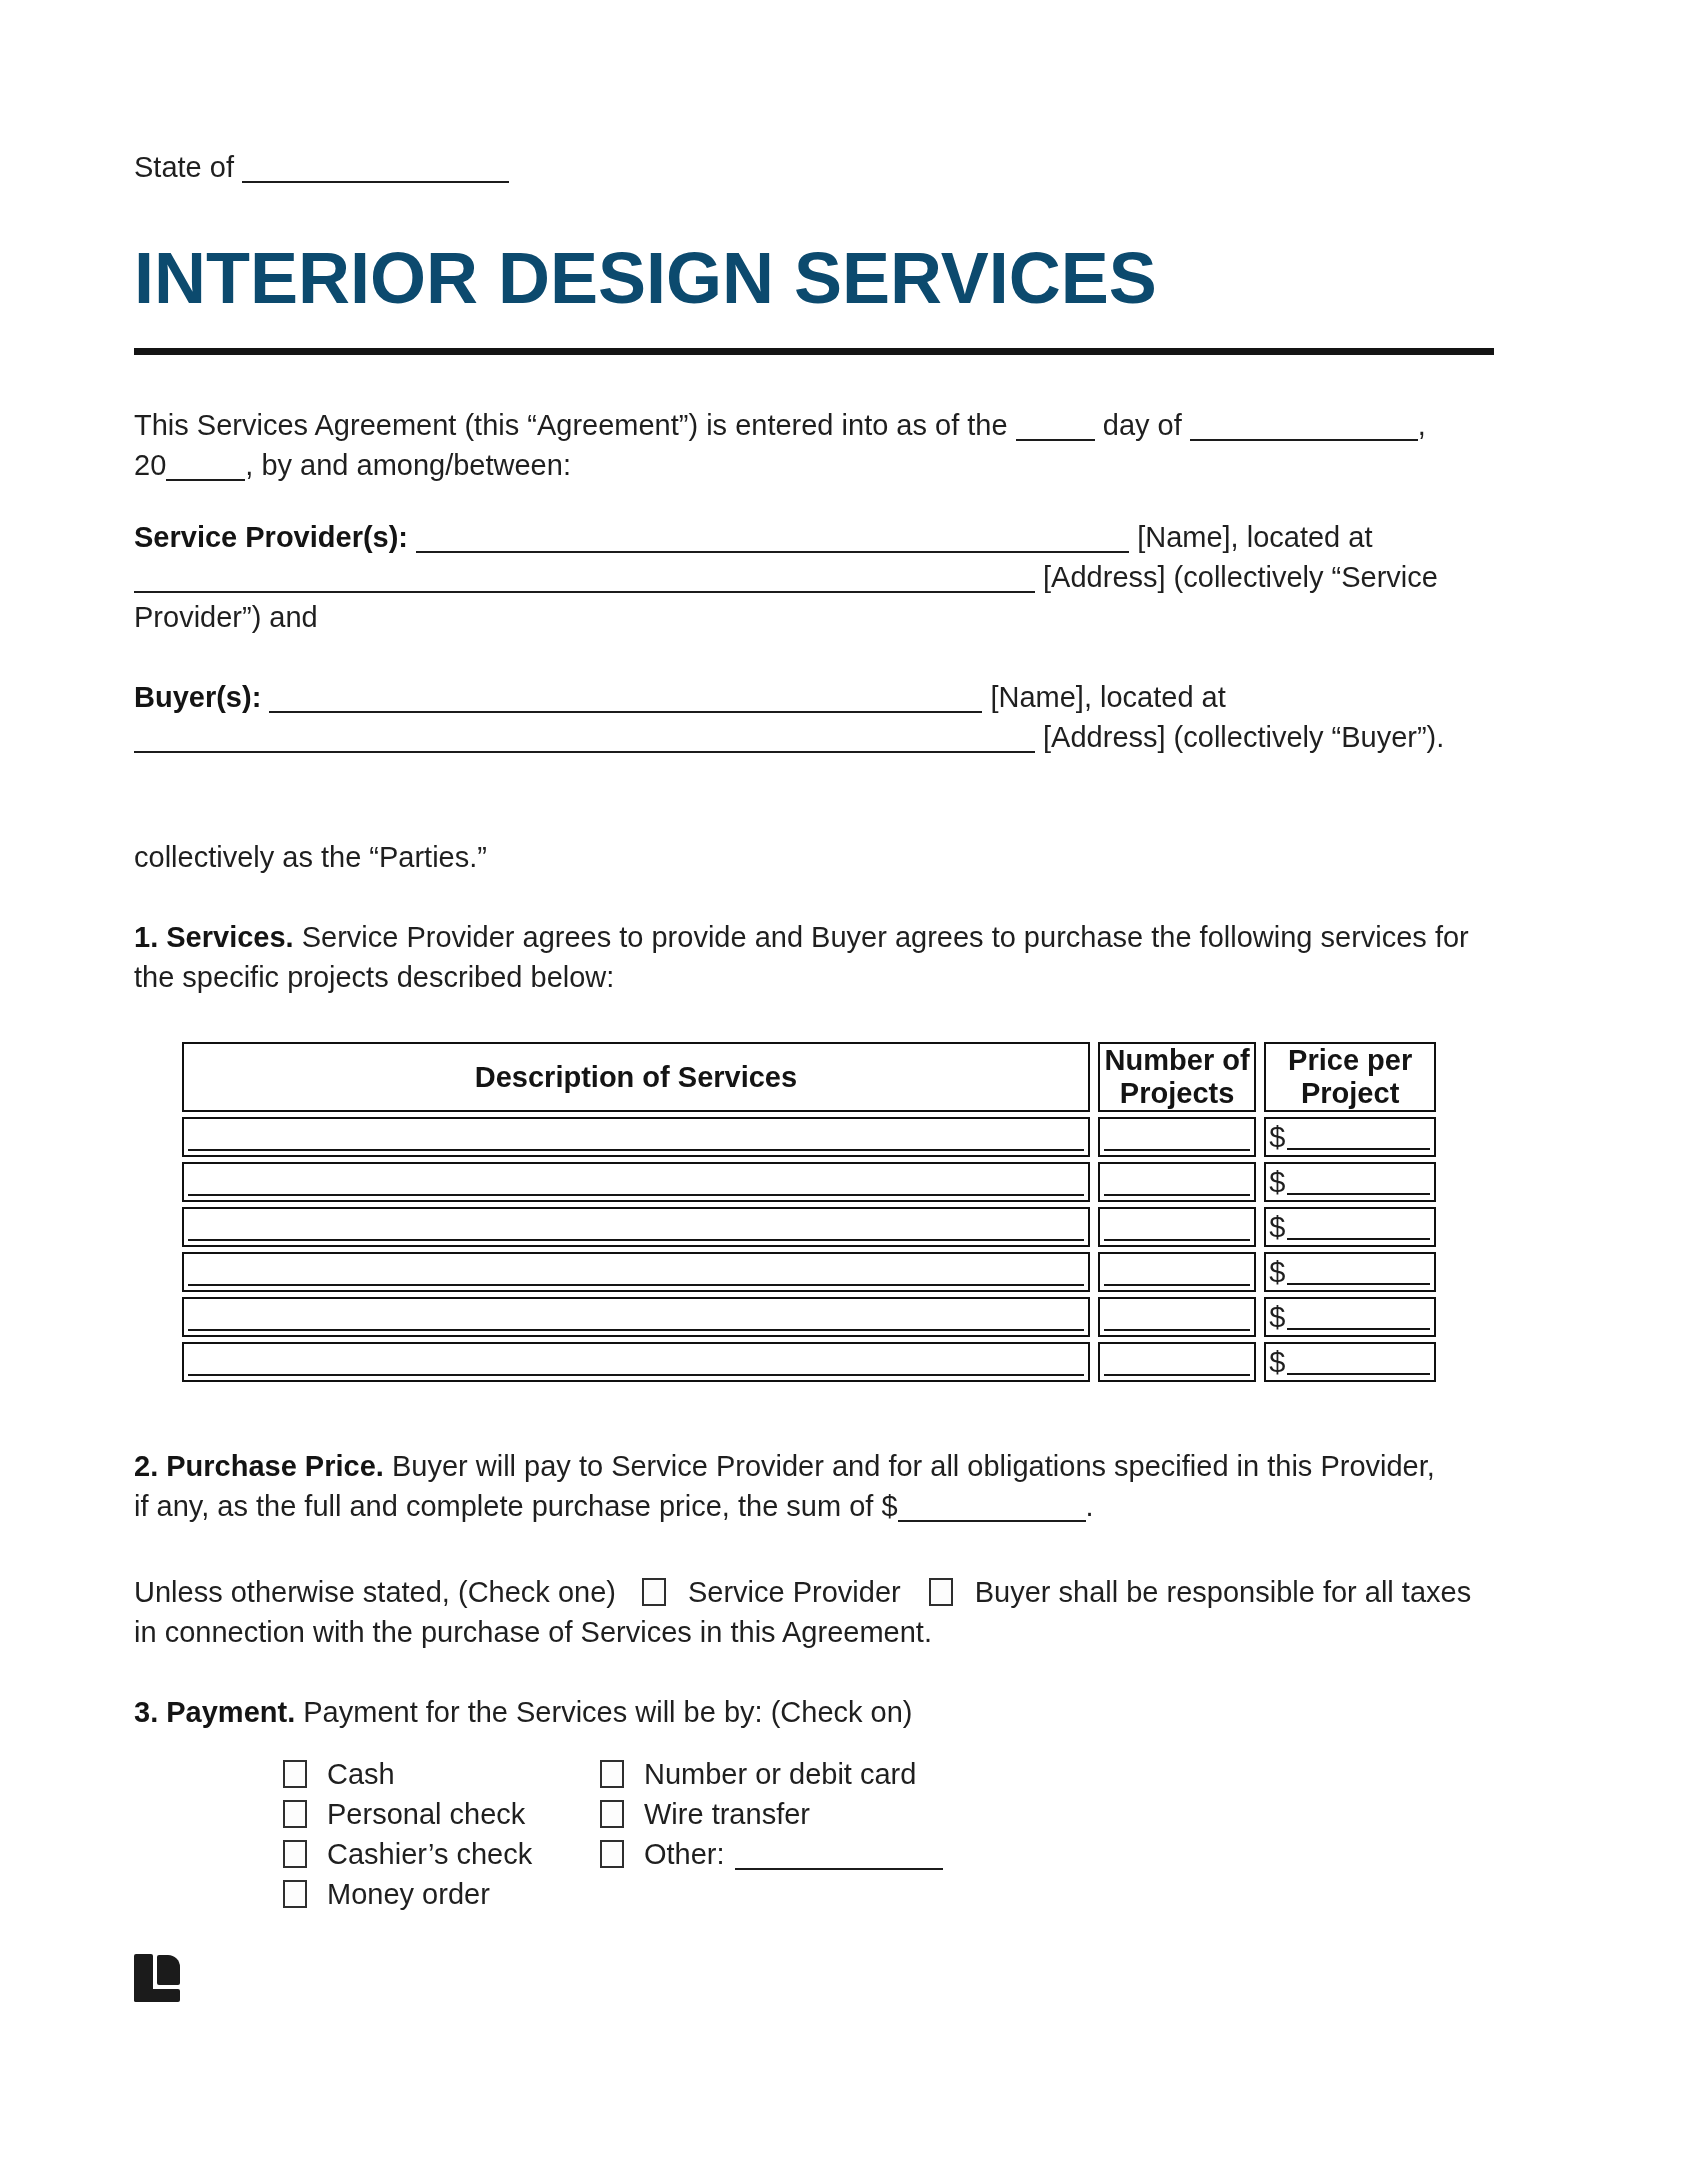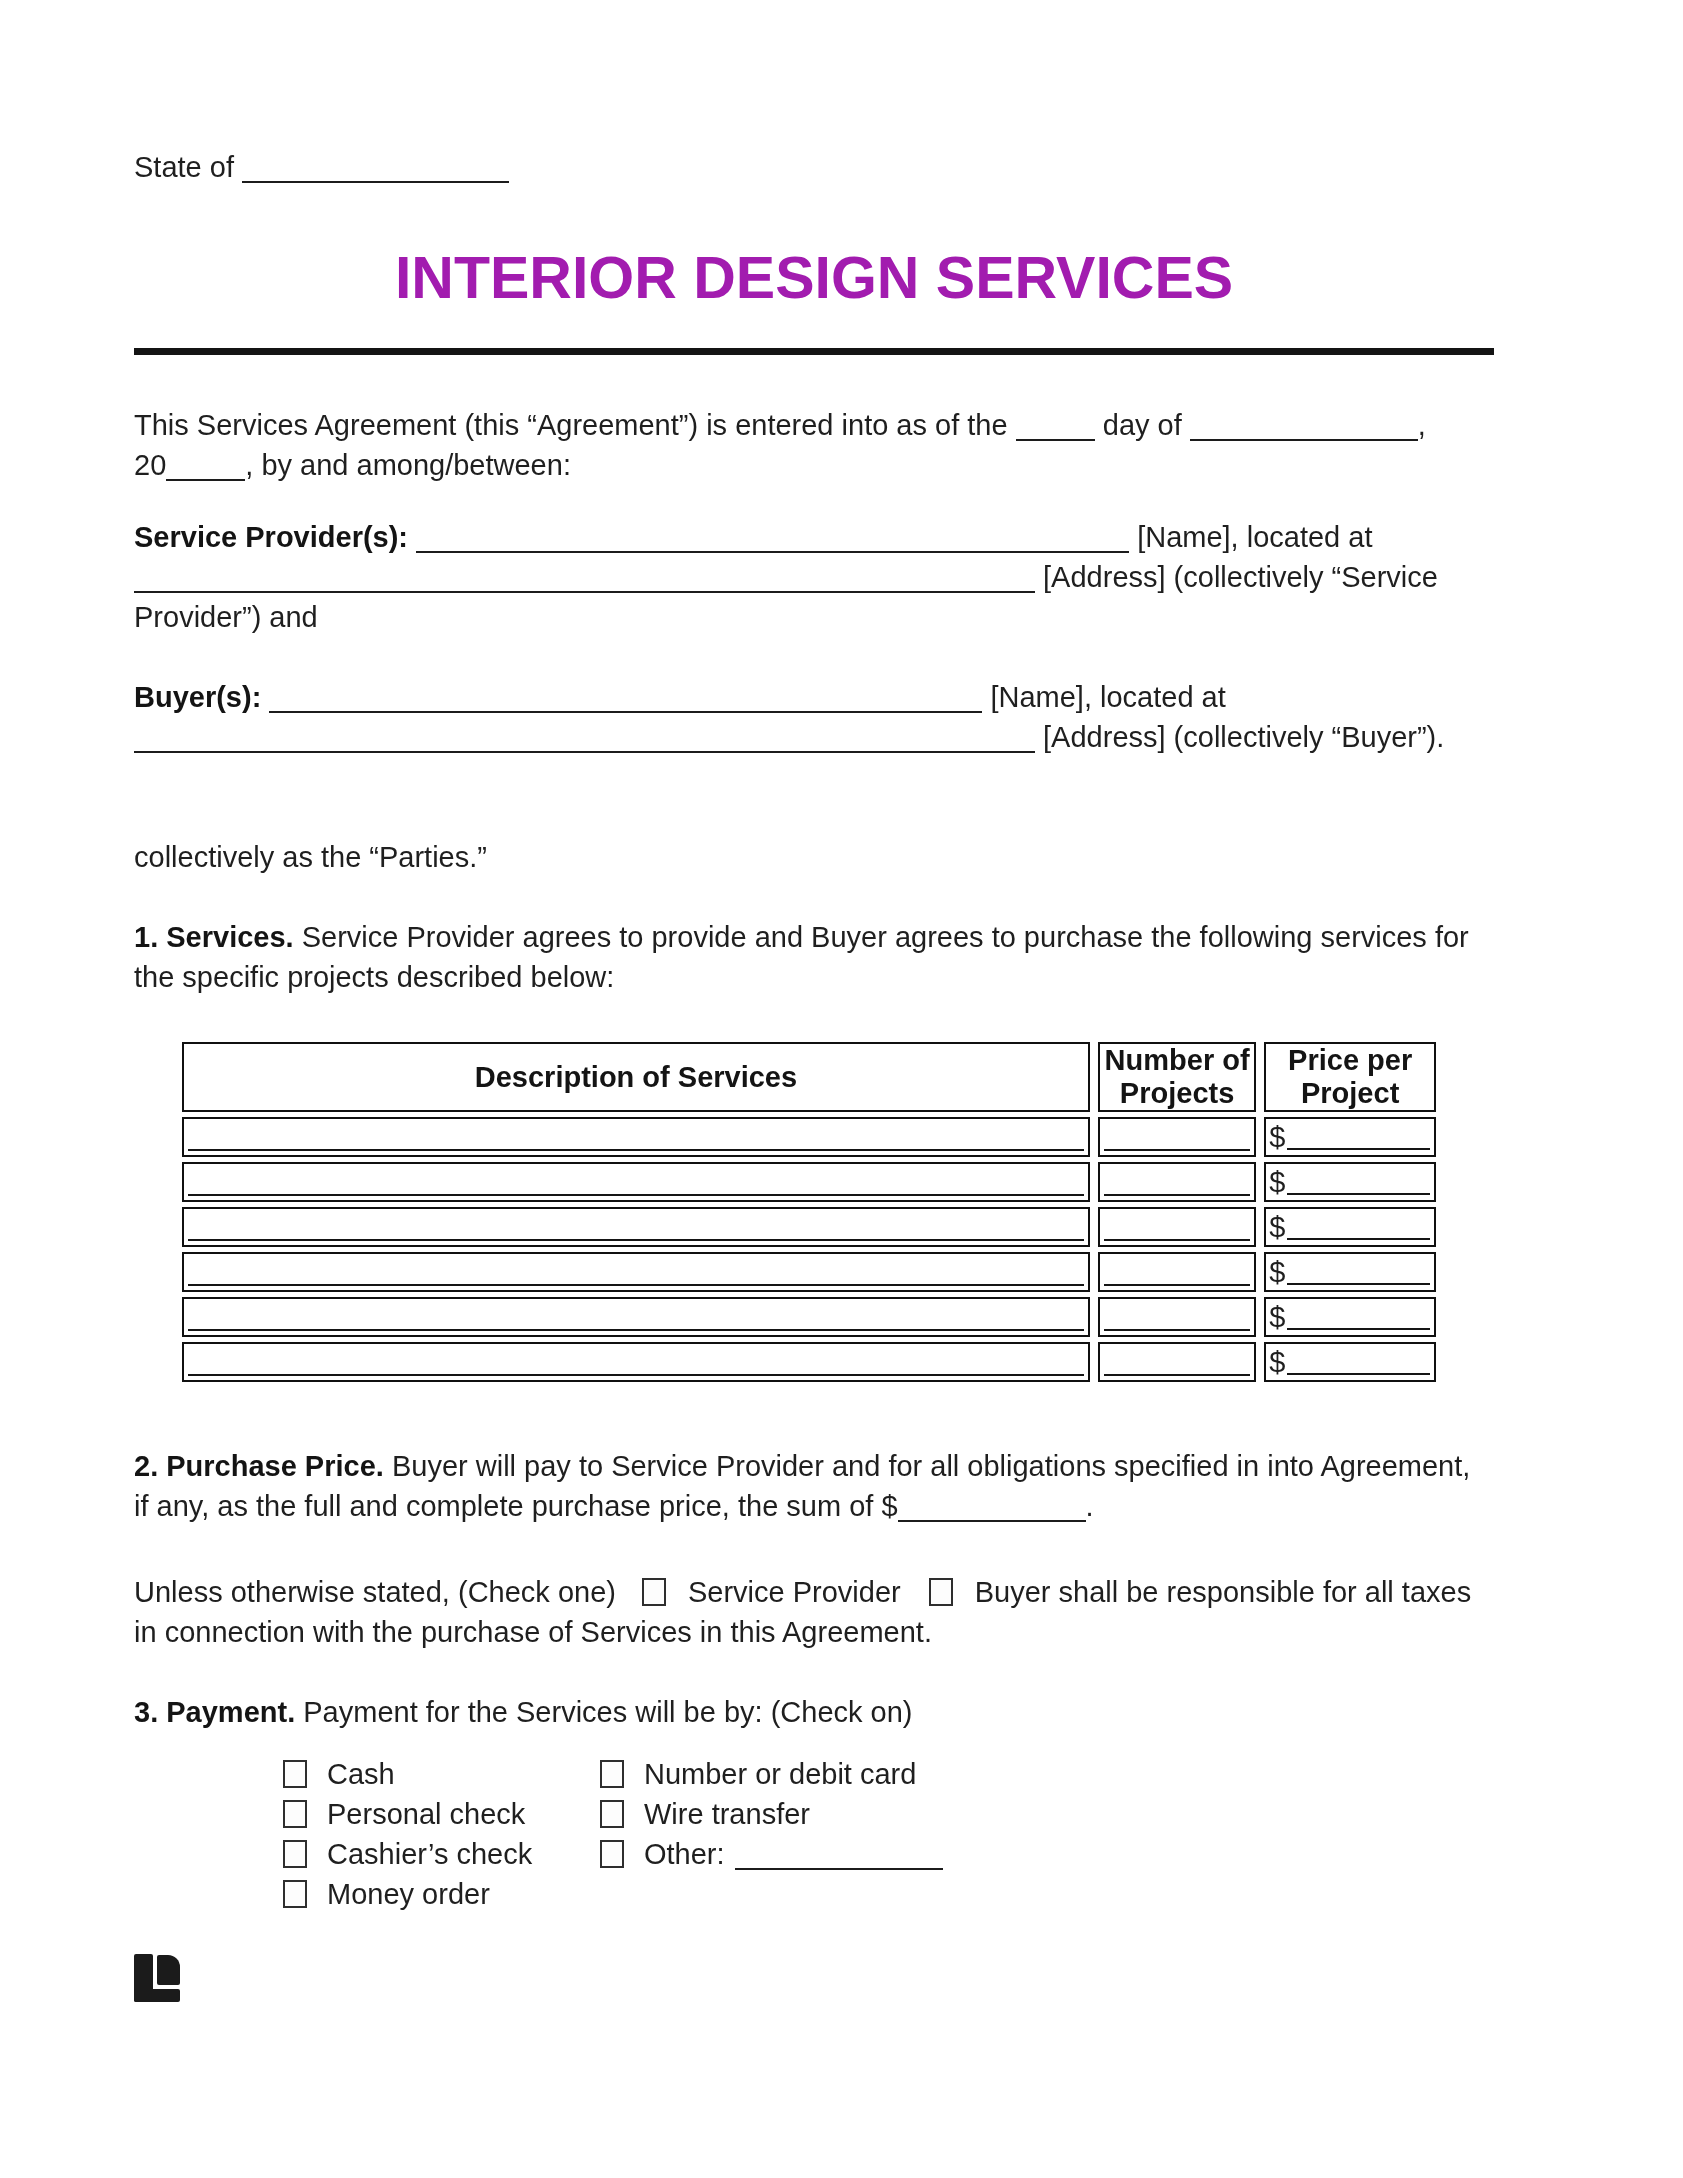--- a/index.html
+++ b/index.html
@@ -23,26 +23,26 @@
     vertical-align:-6px;
   }
   .w80{width:79px;}
   .w230{width:228px;}
   .w270{width:267px;}
   .w190{width:188px;}
   .w210{width:208px;}
   .w720{width:713px;}
   .w910{width:901px;}
   .doc-title{
-    text-align:center;
+    text-align:left;
     font-weight:bold;
-    font-size:59px;
+    font-size:72px;
     line-height:92px;
     letter-spacing:0;
-    color:#a21caf;
+    color:#0c4a6e;
   }
   .title-rule{
     margin-top:24px;
     height:7px;
     background:#141414;
   }
   .para{margin-top:40px;}
   .para-intro{margin-top:50px;}
   .para-sp{margin-top:32px;}
   .para-s2{margin-top:59px;}
@@ -282,21 +282,21 @@
             <span class="dollar">$</span>
             <div class="cell-line"></div>
           </div>
         </td>
   </tr>
 </tbody>
   </table>
 
 <p class="para para-s2">
   <b>2. Purchase Price.</b>
-  <span>Buyer will pay to Service Provider and for all obligations specified in into Agreement,</span><br>
+  <span>Buyer will pay to Service Provider and for all obligations specified in this Provider,</span><br>
   <span>if any, as the full and complete purchase price, the sum of</span>
   <span class="nowrap"><span>$</span><span class="blank w190"></span><span>.</span></span>
 </p>
 
 <p class="para para-tax">
   <span>Unless otherwise stated, (Check one)</span><span class="cb cb-inline-1"></span><span>Service Provider</span><span class="cb cb-inline-2"></span><span>Buyer shall be responsible for all taxes</span><br>
   <span>in connection with the purchase of Services in this Agreement.</span>
 </p>
 
 <p class="para para-s3">

